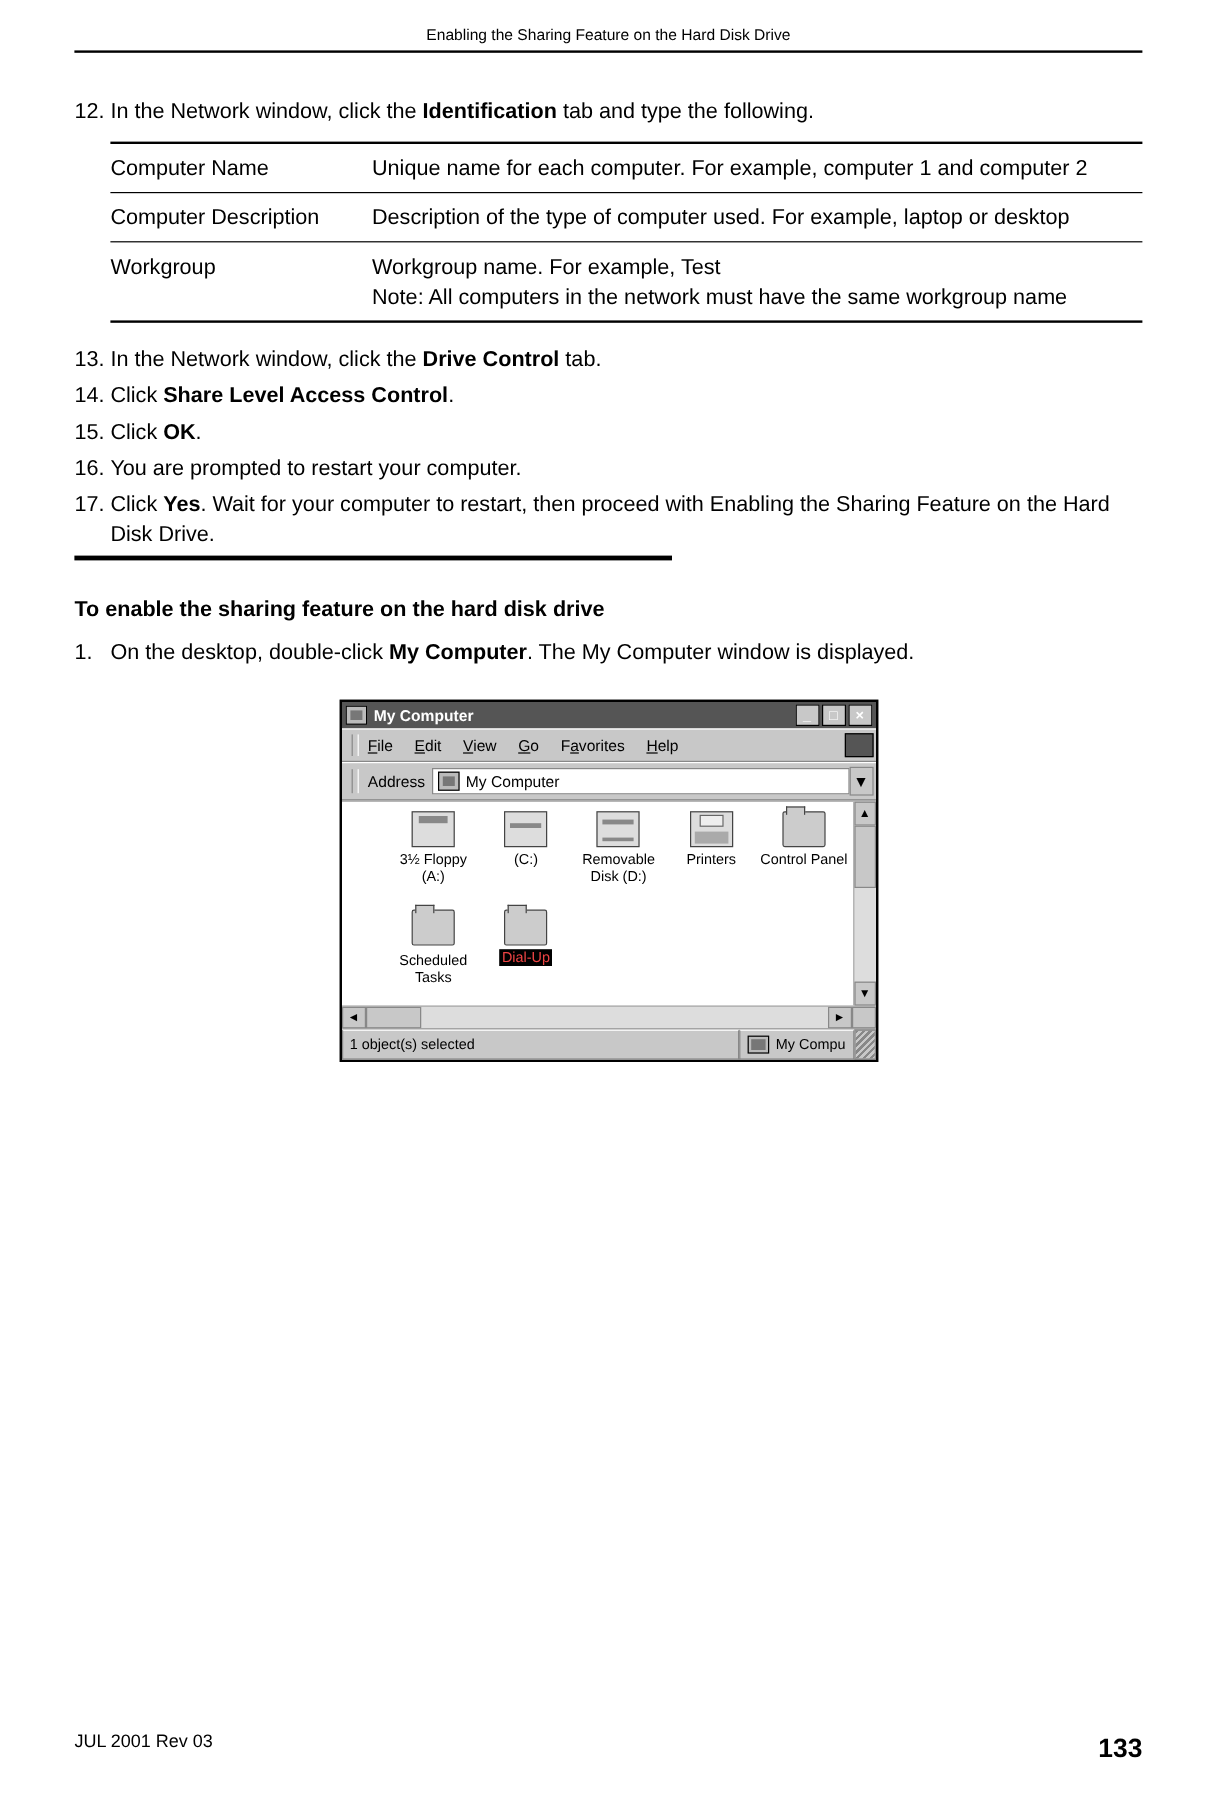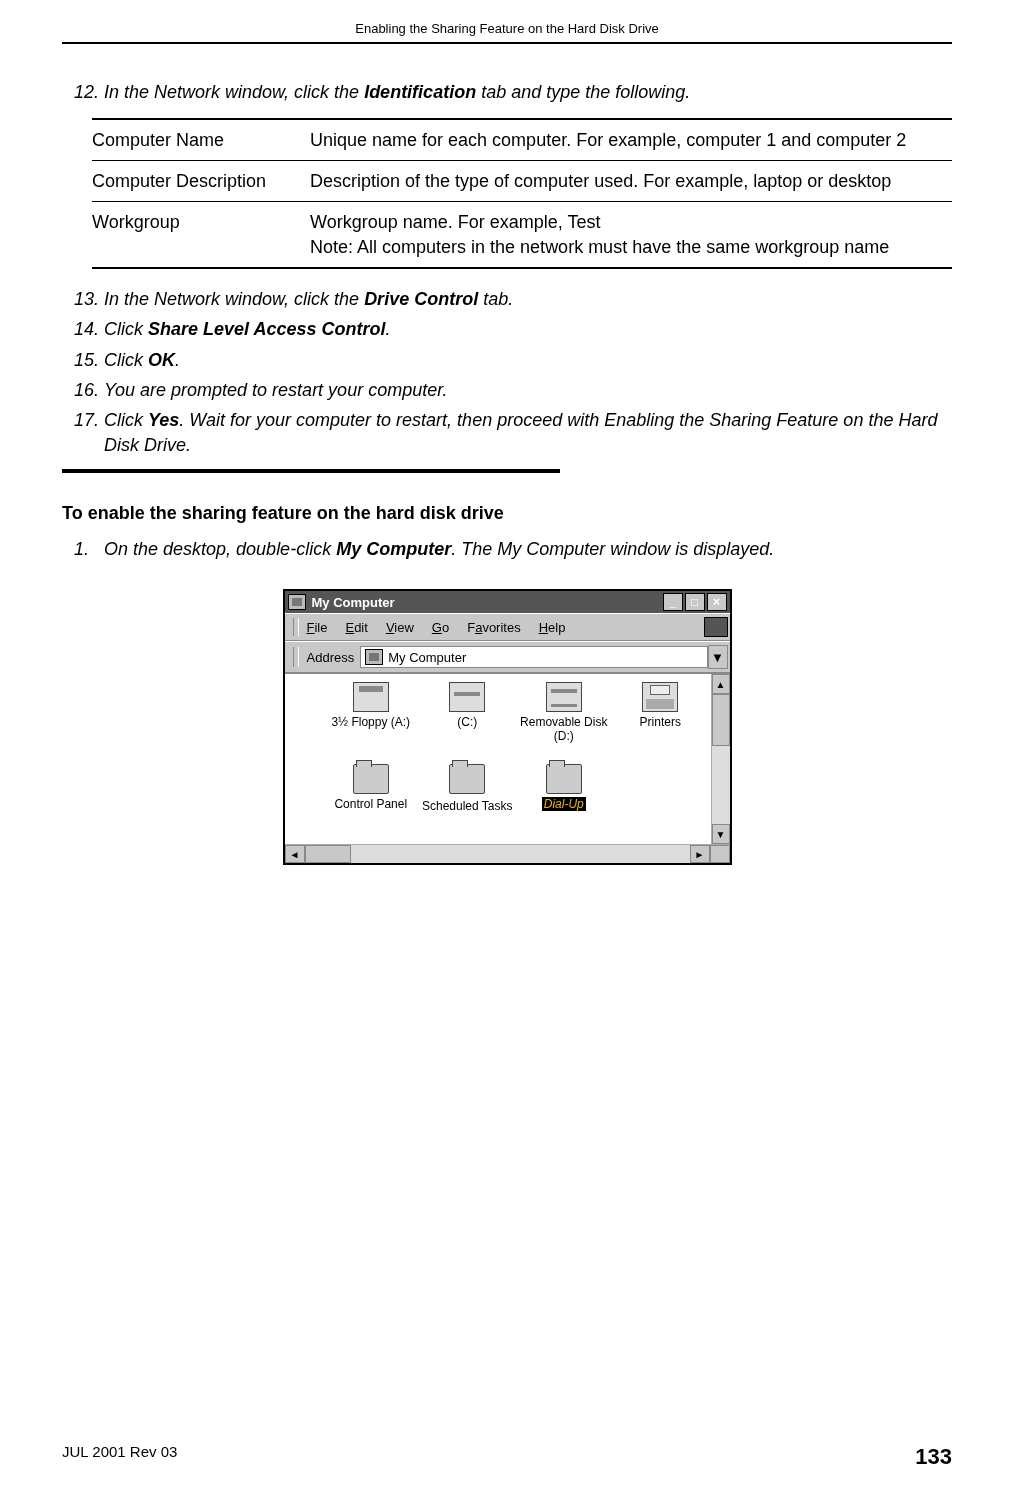--- a/index.html
+++ b/index.html
@@ -21,22 +21,21 @@
   .running-head {
     border-bottom: 2px solid #000;
     text-align: center;
     font-size: 13px;
     padding-bottom: 4px;
     margin-bottom: 36px;
   }
   ol.steps {
     list-style: none;
     padding: 0;
-    margin: 12px;
-    font-style: italic;
+    margin: 0;
   }
   ol.steps > li {
     display: flex;
     margin-bottom: 6px;
   }
   ol.steps > li > .num {
     width: 30px;
     flex: 0 0 30px;
   }
   ol.steps > li > .body {
@@ -157,21 +156,21 @@
   }
   .mc-client {
     background:#fff;
     border-top:1px solid #888;
     display:flex;
     height: 170px;
   }
   .mc-icons {
     flex:1;
     display:grid;
-    grid-template-columns: repeat(4, 1fr);
+    grid-template-columns: repeat(5, 1fr);
     grid-auto-rows: 82px;
     padding: 8px 2px 0 2px;
     gap: 0;
     overflow:hidden;
     margin-left:36px;
   }
   .mc-ic {
     text-align:center;
     font-size:12px;
     line-height:1.1;
@@ -184,21 +183,21 @@
     position:relative;
   }
   .mc-ic .glyph.floppy::before{content:"";position:absolute;left:5px;right:5px;top:3px;height:6px;background:#888;}
   .mc-ic .glyph.hdd::before{content:"";position:absolute;left:4px;right:4px;top:9px;height:4px;background:#888;}
   .mc-ic .glyph.remov::before{content:"";position:absolute;left:4px;right:4px;top:6px;height:4px;background:#888;}
   .mc-ic .glyph.remov::after{content:"";position:absolute;left:4px;right:4px;bottom:4px;height:3px;background:#888;}
   .mc-ic .glyph.printer::before{content:"";position:absolute;left:7px;right:7px;top:2px;height:8px;border:1px solid #666;background:#eee;}
   .mc-ic .glyph.printer::after{content:"";position:absolute;left:3px;right:3px;bottom:2px;height:10px;background:#aaa;}
   .mc-ic .glyph.folder{background:#ccc;border-radius:2px;}
   .mc-ic .glyph.folder::before{content:"";position:absolute;left:2px;top:-5px;width:14px;height:6px;background:#ccc;border:1px solid #444;border-bottom:none;}
-  .mc-ic.sel .lbl-txt { background:#000; color:#eab308; padding:0 2px;font-style:italic; }
+  .mc-ic.sel .lbl-txt { background:#000; color:#ef4444; padding:0 2px; }
   .mc-ic.cut { }
   .mc-ic.cut .lbl-txt { position:relative; top:2px; }
   .mc-vscroll {
     width:18px;
     background:#ddd;
     display:flex; flex-direction:column;
     border-left:1px solid #aaa;
   }
   .mc-vscroll .arr {
     height:18px; background:#c8c8c8; border:1px solid #888;
@@ -378,20 +377,28 @@
           <div class="arr">▼</div>
         </div>
       </div>
       <div class="mc-hscroll">
         <div class="arr">◄</div>
         <div class="thumb"></div>
         <div class="track"></div>
         <div class="arr">►</div>
         <div class="corner"></div>
       </div>
+      <div class="mc-status">
+        <div class="cell left">1 object(s) selected</div>
+        <div class="cell">
+          <span class="ic"></span>
+          <span>My Compu</span>
+        </div>
+        <div class="grip"></div>
+      </div>
     </div>
   </div>
 
   <div class="footer">
     <span>JUL 2001 Rev 03</span>
     <span class="pn">133</span>
   </div>
 
 </div>
 

